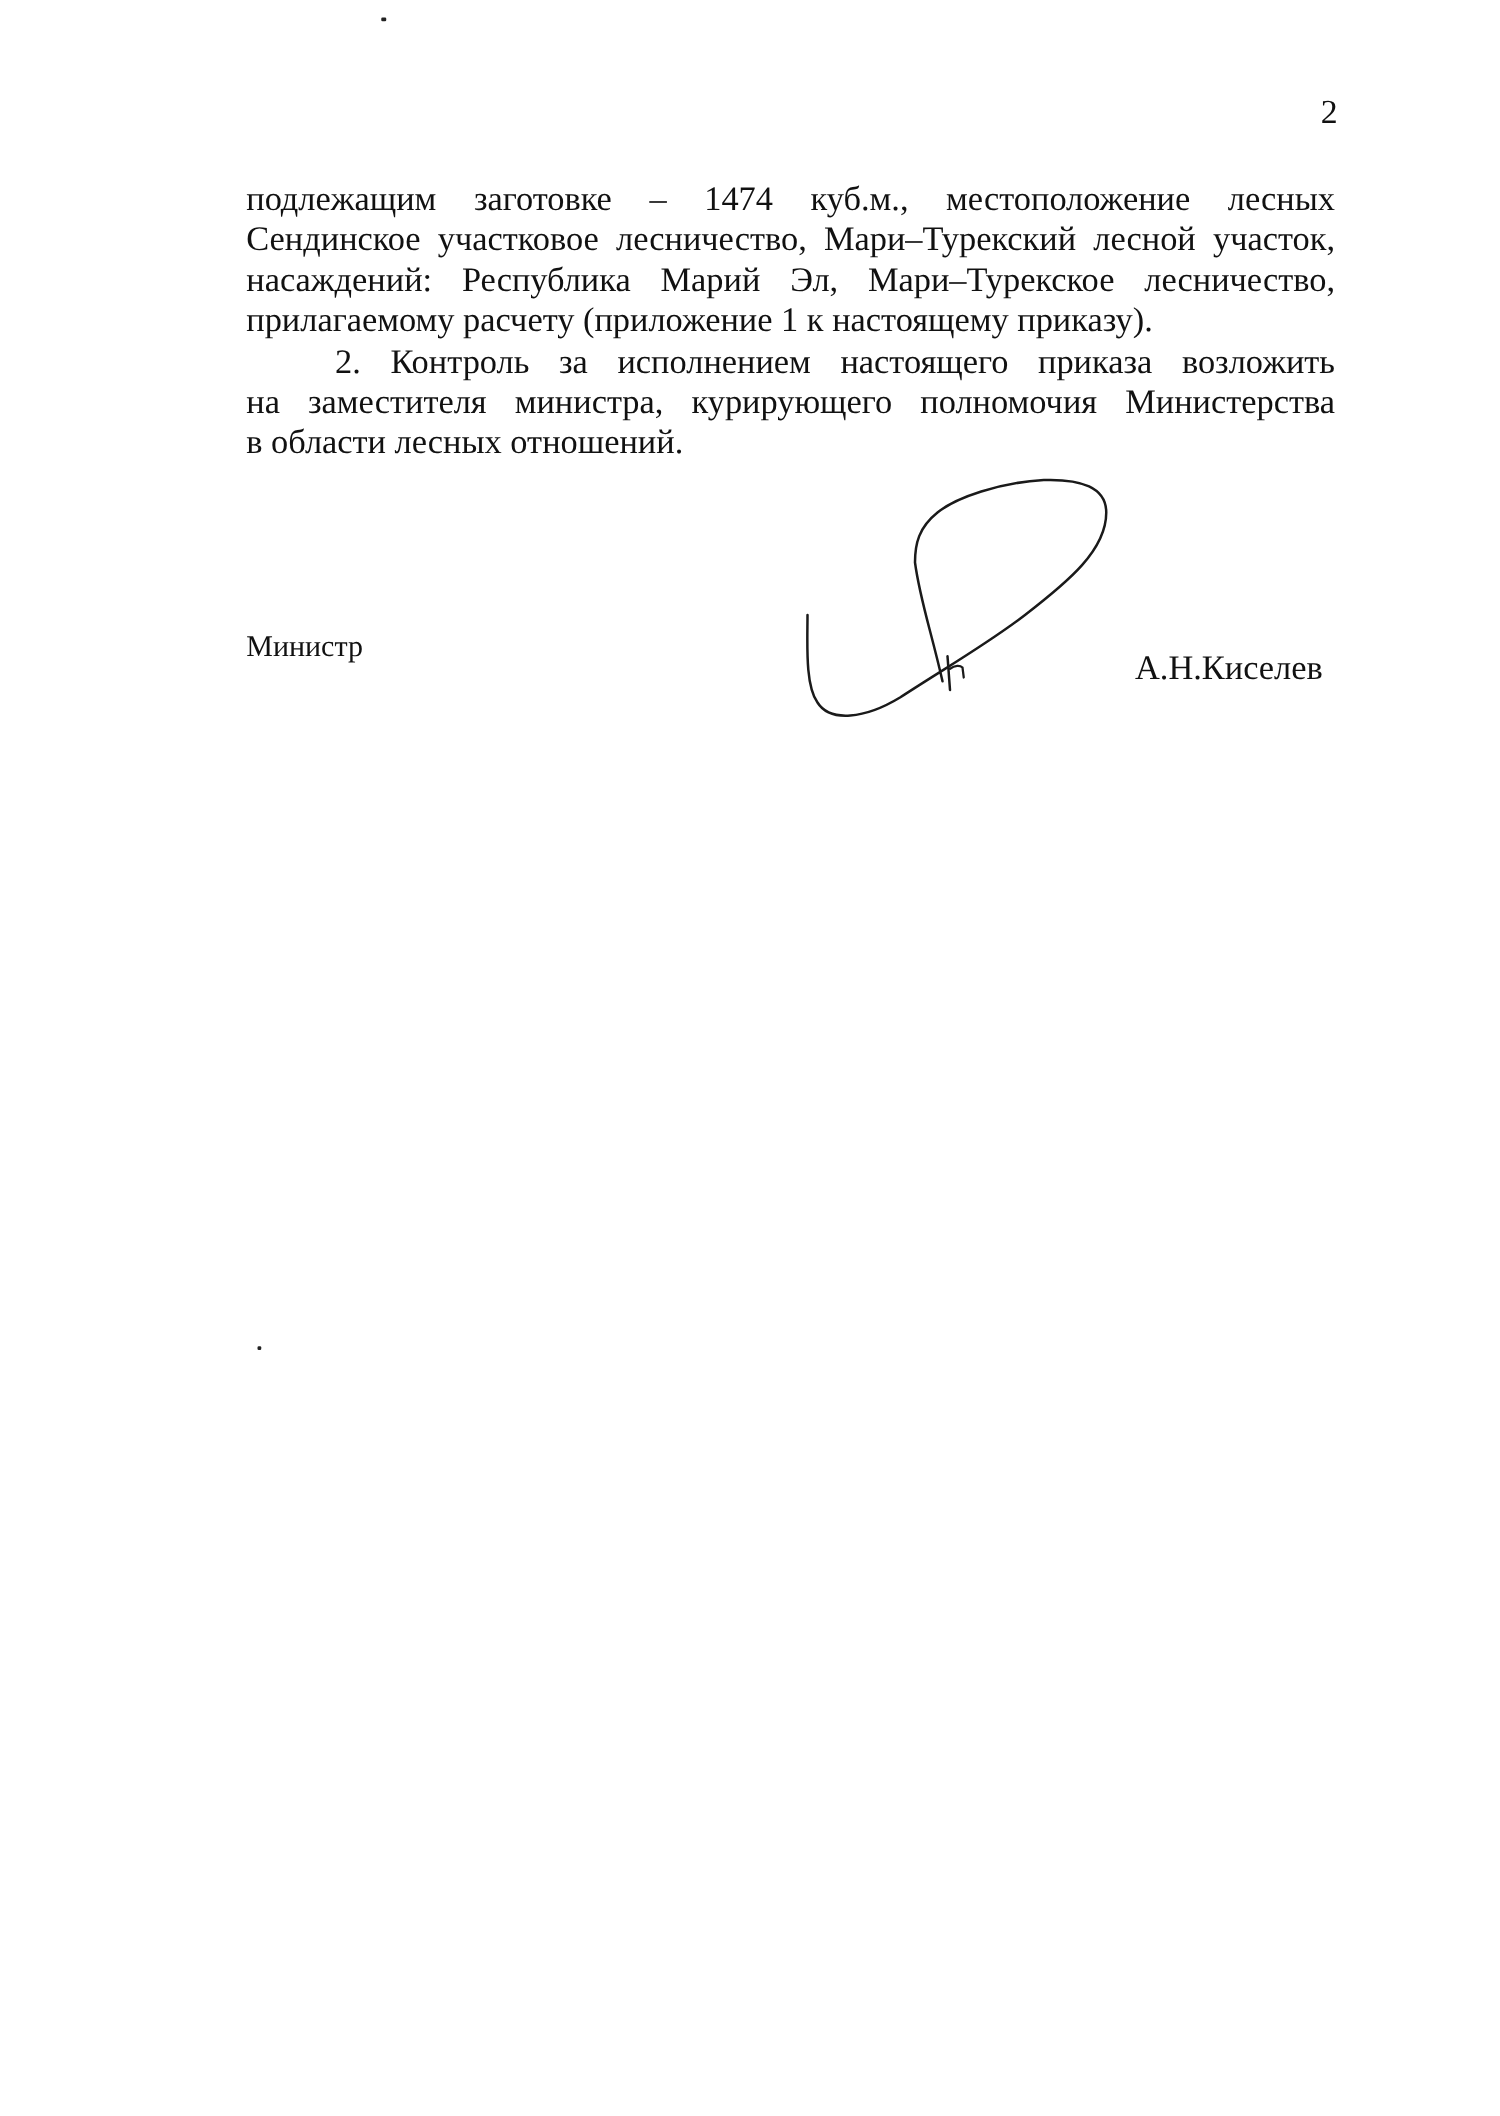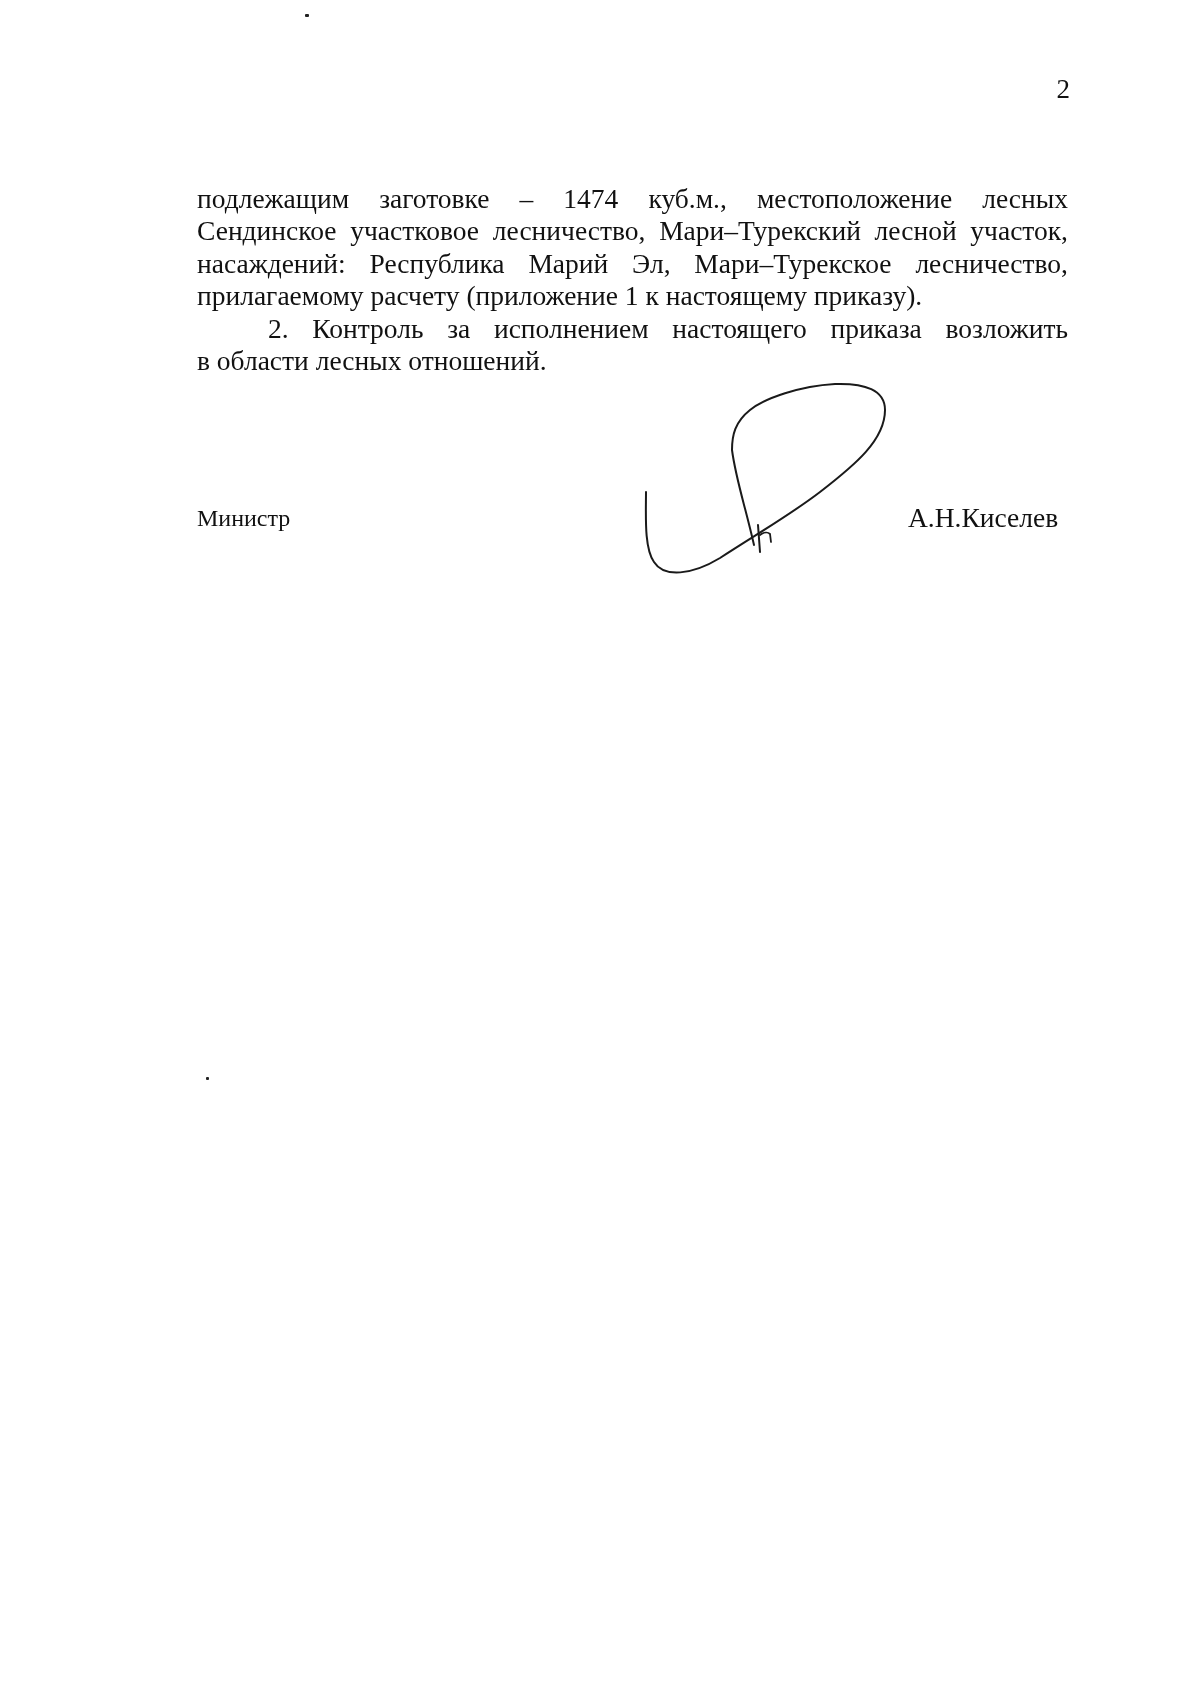--- a/index.html
+++ b/index.html
@@ -33,21 +33,20 @@
     }
     .body-text {
       position: absolute;
       left: 197px;
       top: 143px;
       width: 871px;
       font-size: 27.5px;
       line-height: 32.4px;
       text-align: justify;
       text-align-last: left;
-      margin-top: 40px;
     }
     .line {
       display: block;
       white-space: nowrap;
       text-align: justify;
       text-align-last: justify;
       height: 32.4px;
     }
     .line.last {
       text-align-last: left;
@@ -58,21 +57,21 @@
     .signoff-title {
       position: absolute;
       left: 197px;
       top: 502px;
       font-size: 24px;
       line-height: 32px;
     }
     .signoff-name {
       position: absolute;
       left: 908px;
-      top: 502px;
+      top: 518px;
       font-size: 27.5px;
       line-height: 32px;
     }
     .signature {
       position: absolute;
       left: 640px;
       top: 380px;
       width: 260px;
       height: 230px;
     }
@@ -91,20 +90,21 @@
   <div class="speck" style="left:206px; top:1077px; width:3px; height:3px;"></div>
 
   <div class="page-number">2</div>
 
   <div class="body-text">
     <span class="line">подлежащим заготовке – 1474 куб.м., местоположение лесных</span>
     <span class="line">Сендинское участковое лесничество, Мари–Турекский лесной участок,</span>
     <span class="line">насаждений: Республика Марий Эл, Мари–Турекское лесничество,</span>
     <span class="line last">прилагаемому расчету (приложение 1 к настоящему приказу).</span>
     <span class="line indent">2. Контроль за исполнением настоящего приказа возложить</span>
+    <span class="line">на заместителя министра, курирующего полномочия Министерства</span>
     <span class="line last">в области лесных отношений.</span>
   </div>
 
   <div class="signoff-title">Министр</div>
 
   <svg class="signature" viewBox="0 0 260 230">
     <path d="M 6 112
              C 6 135, 4 168, 14 182
              C 24 198, 52 195, 80 178
              C 120 152, 150 135, 180 112

